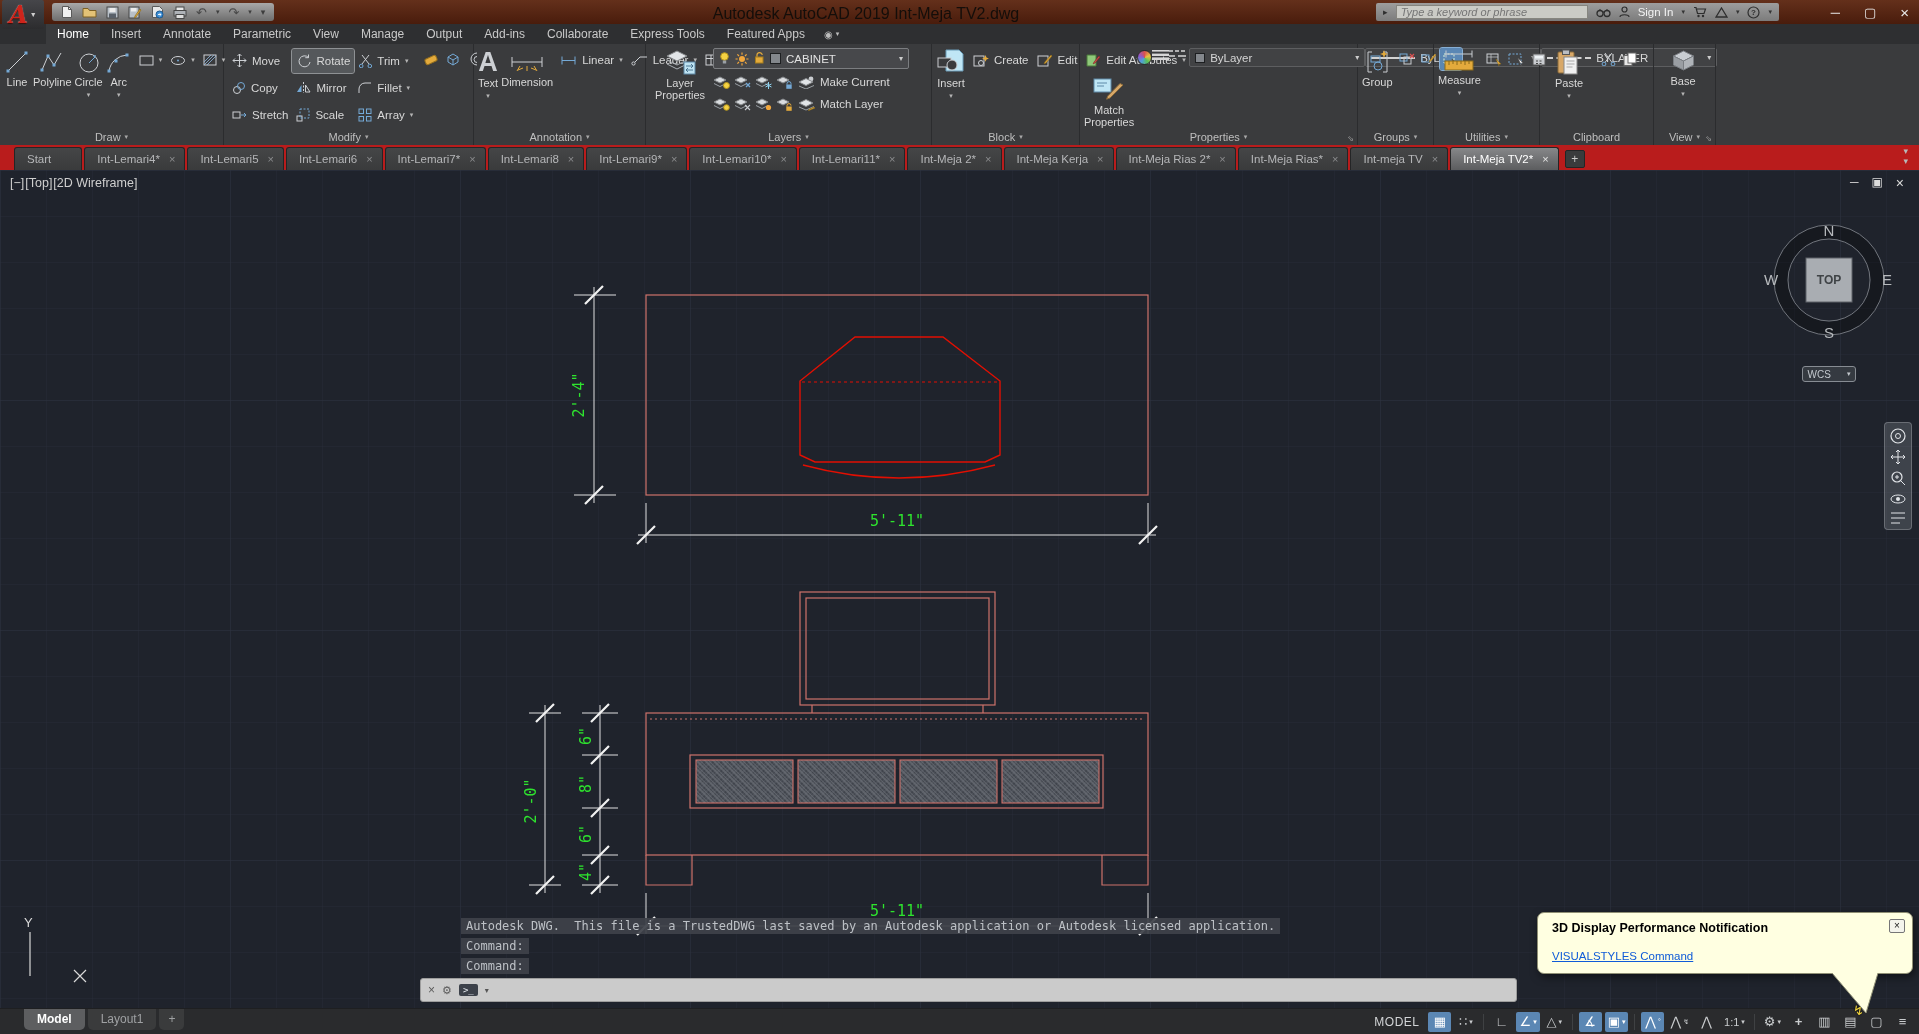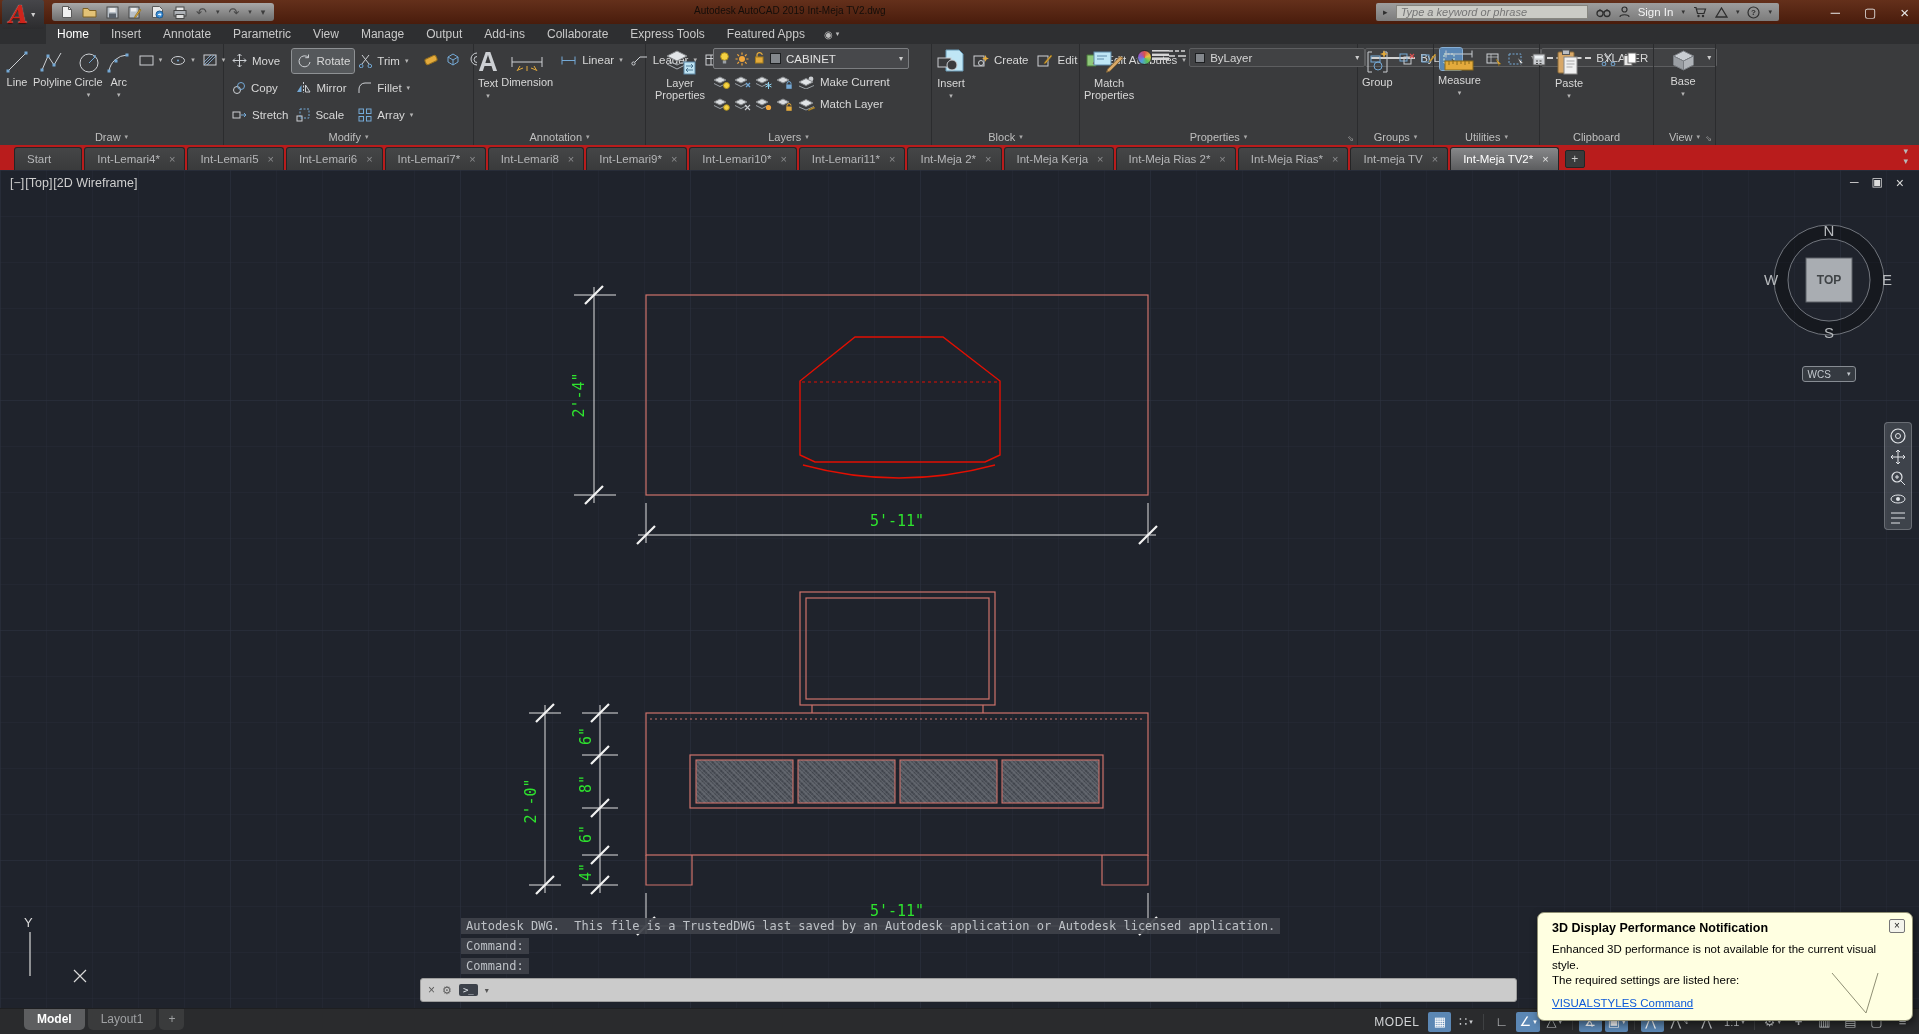--- a/index.html
+++ b/index.html
@@ -6,21 +6,21 @@
 html,body{background:#111;}
 .app{position:relative;width:1919px;height:1034px;overflow:hidden;background:#1f232c;font-family:"Liberation Sans",sans-serif;font-size:12px;color:#d4d4d4;}
 
 .tb{position:absolute;top:0;left:0;right:0;height:24px;background:linear-gradient(#64301b,#491c0c);}
 .logo{position:absolute;left:2px;top:0;width:42px;height:29px;background:linear-gradient(#46464a,#2c2c2e);border-radius:2px;display:flex;align-items:center;justify-content:center;z-index:5;}
 .logo b{font-family:"DejaVu Serif",serif;font-style:italic;font-size:24px;line-height:24px;color:#cf241b;text-shadow:0 1px 1px #3a0c06,0 0 1px #e9e9e9;}
 .logo i{font-size:7px;color:#cfcfcf;margin-left:2px;}
 .qat{position:absolute;left:52px;top:3px;height:18px;display:flex;align-items:center;gap:9px;background:linear-gradient(#a8a8a8,#6e6e6e);border-radius:3px;padding:0 9px;}
 .qat .u{font-size:13px;line-height:13px;color:#494949;}
 .qat .c{font-size:7px;color:#3d3d3d;}
-.title{position:absolute;left:694px;top:5px;width:420px;text-align:left;font-size:10px;color:#140e0a;}
+.title{position:absolute;left:656px;top:5px;width:420px;text-align:center;font-size:16px;color:#140e0a;}
 .icenter{position:absolute;right:140px;top:3px;height:18px;display:flex;align-items:center;gap:8px;background:linear-gradient(#9d9d9d,#7c7c7c);border-radius:2px;padding:0 7px;}
 .icenter input{width:192px;height:14px;border:1px solid #86857f;background:#cbcbc6;font:italic 11px "Liberation Sans",sans-serif;color:#4c4c4c;padding:0 4px;}
 .icenter .g{color:#2e2e2e;font-size:12px;}
 .icenter .si{color:#f2f2f2;font-size:11.5px;}
 .icenter .c{font-size:7px;color:#333;}
 .winb{position:absolute;right:10px;top:0;height:24px;display:flex;align-items:center;gap:24px;color:#eaeaea;font-size:13px;}
 .winb span{cursor:default;}
 
 .rtabs{position:absolute;top:24px;left:0;right:0;height:20px;background:#2e2f31;display:flex;align-items:stretch;padding-left:46px;}
 .rtab{padding:3px 11px 0;font-size:12px;color:#c9c9c9;}
@@ -542,21 +542,21 @@
         </div>
       </div>
       <div class="pl">
           <span>Block</span>
           <span class="c">▾</span>
         </div>
     </div>
 
     <div class="pn" style="width:278px;">
       <div class="pb">
-        <div class="big" style="width:58px;">
+        <div class="big" style="width:58px;justify-content:flex-end;">
             <svg class="ic" width="32" height="27">
               <rect x="1" y="3" width="17" height="13" fill="#bfe6f5" stroke="#5e8aa8"></rect>
               <path d="M4 7h10M4 10h7" stroke="#5e8aa8"></path>
               <path d="M30 9L17 22l-3.4 1.2L14.8 20 27 7.5z" fill="#d8a868" stroke="#8a6a3a"></path>
             </svg>
             <span>Match Properties</span>
           </div>
         <div class="col" style="justify-content:space-between;padding:3px 0;">
           <span class="wheel"></span>
           <svg class="ic" width="17" height="10">
@@ -962,22 +962,20 @@
       <span class="sb">▥</span>
       <span class="sb">▤<span class="bolt">↯</span></span>
       <span class="sb">▢</span>
       <span class="sb">≡</span>
     </div>
   </div>
 
   <div class="note">
     <h4>3D Display Performance Notification</h4>
     <div class="nclose">×</div>
-    <p><span>Enhanced 3D performance is not available for the current visual style.</span><br>
-       <span>The required settings are listed here:</span></p>
     <a>VISUALSTYLES Command</a>
   </div>
   <svg class="ntail" width="64" height="42">
     <polygon points="10,0 56,0 44,40" fill="#ffffe1"></polygon>
     <path d="M10 0L44 40M56 0L44 40" stroke="#8f8f74" fill="none"></path>
   </svg>
 
 </div>
 
 </body></html>

